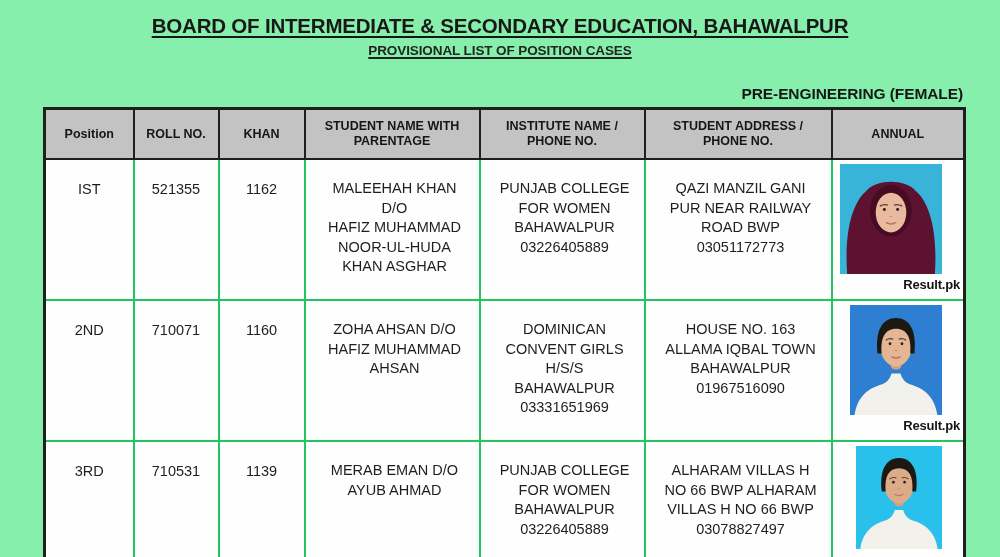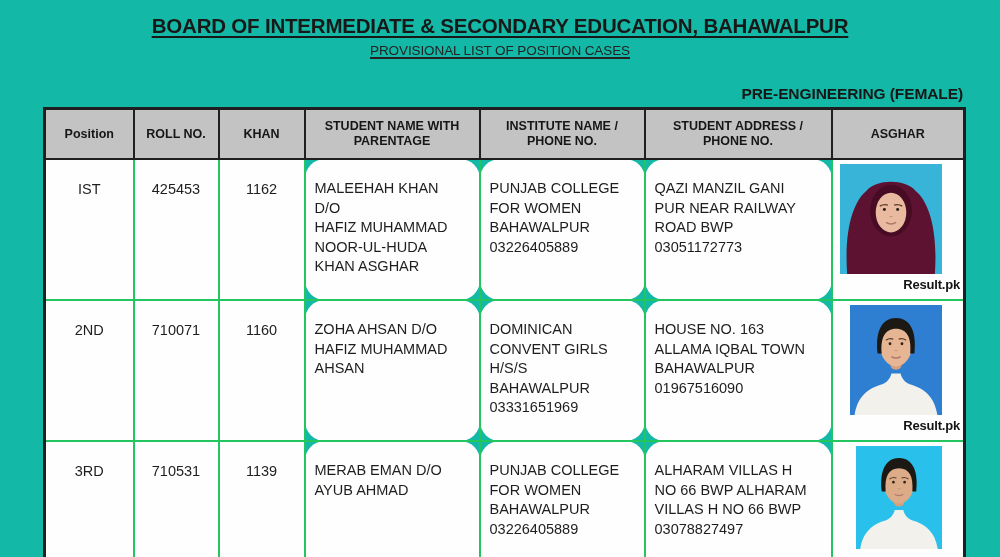--- a/index.html
+++ b/index.html
@@ -1,32 +1,32 @@
 <!DOCTYPE html>
 <html><head>
 <meta charset="utf-8">
 <style>
   html,body{margin:0;padding:0;}
   body{
     width:1000px;height:557px;background:#ffffff;overflow:hidden;
     font-family:"Liberation Sans","DejaVu Sans",sans-serif;color:#1c1c1c;
     -webkit-font-smoothing:antialiased;
   }
-  .page{position:relative;width:1000px;height:557px;background:#14b8a6;}
+  .page{position:relative;width:1000px;height:557px;background:#86efac;}
 
   
   .titles{padding-top:13px;text-align:center;}
   .title-board{
     font-size:20.5px;font-weight:700;letter-spacing:-0.2px;color:#181818;
     text-decoration:underline;text-underline-offset:3px;text-decoration-thickness:2px;
     line-height:25px;
   }
   .title-exam{font-size:17px;font-weight:700;letter-spacing:-0.3px;color:#222;line-height:21px;margin-top:7px;}
   .title-list{
-    font-size:13.5px;font-weight:400;letter-spacing:-0.1px;color:#232323;line-height:17px;margin-top:4px;
+    font-size:13.5px;font-weight:700;letter-spacing:-0.1px;color:#232323;line-height:17px;margin-top:4px;
     text-decoration:underline;text-underline-offset:2px;text-decoration-thickness:1.5px;
   }
   .group-title{
     width:920px;margin:26px 0 4px 43px;text-align:right;
     font-size:15.5px;font-weight:700;color:#161616;letter-spacing:-0.1px;
   }
 
   
   table.results{
     margin-left:43px;width:920px;table-layout:fixed;border-collapse:collapse;
@@ -38,21 +38,21 @@
     padding:3px 4px;text-align:center;vertical-align:middle;height:42px;
   }
   table.results td{
     border:2px solid #22c55e;vertical-align:top;background:#fefefe;
     font-size:14.5px;line-height:19.5px;color:#1e1e1e;
   }
   tr.row-0 td{height:118px;}
   tr.row-1 td{height:118px;}
   tr.row-2 td{height:111px;}
   td.c-center{text-align:center;padding-top:20px;}
-  td.c-text{text-align:left;padding:19px 4px 0 9px;white-space:pre-line;border-radius:20px;}
+  td.c-text{text-align:center;padding:19px 4px 0 9px;white-space:pre-line;}
   td.c-photo{padding:8px;position:relative;}
 
   .photo{position:absolute;top:4px;right:21px;overflow:hidden;}
   .photo svg{display:block;width:100%;height:100%;}
   .photo-0{width:102px;height:110px;}
   .photo-1{width:92px;height:110px;}
   .photo-2{width:86px;height:103px;}
   .wm{
     position:absolute;bottom:5px;right:3px;
     font-size:13px;font-weight:700;color:#141414;letter-spacing:-0.2px;
@@ -84,27 +84,27 @@
     <thead>
       <tr>
         <th style="white-space:pre-line">Position</th>
         <th style="white-space:pre-line">ROLL NO.</th>
         <th style="white-space:pre-line">KHAN</th>
         <th style="white-space:pre-line">STUDENT NAME WITH PARENTAGE</th>
         <th style="white-space:pre-line">INSTITUTE NAME /
 PHONE NO.</th>
         <th style="white-space:pre-line">STUDENT ADDRESS /
 PHONE NO.</th>
-        <th style="white-space:pre-line">ASGHAR</th>
+        <th style="white-space:pre-line">ANNUAL</th>
       </tr>
     </thead>
     <tbody>
       <tr class="row-0">
         <td class="c-center">IST</td>
-        <td class="c-center">425453</td>
+        <td class="c-center">521355</td>
         <td class="c-center">1162</td>
         <td class="c-text">MALEEHAH KHAN
 D/O
 HAFIZ MUHAMMAD
 NOOR-UL-HUDA
 KHAN ASGHAR</td>
         <td class="c-text">PUNJAB COLLEGE
 FOR WOMEN
 BAHAWALPUR
 03226405889</td>

